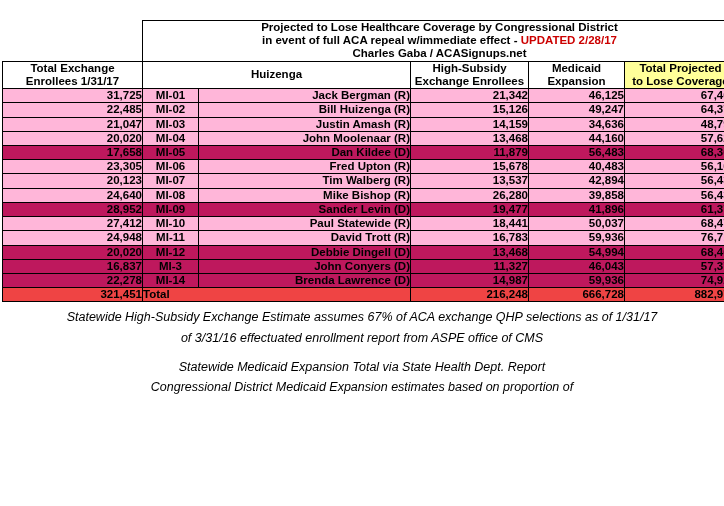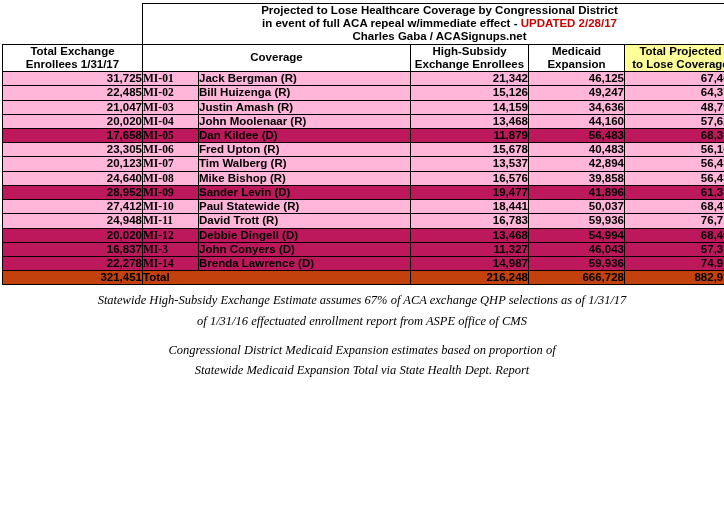--- a/index.html
+++ b/index.html
@@ -7,21 +7,21 @@
     margin: 0; padding: 0;
     width: 724px; height: 506px;
     background: #ffffff;
     font-family: "Liberation Sans", sans-serif;
     color: #000000;
   }
   .sheet {
     width: 724px; height: 506px;
     position: relative;
     overflow: hidden;
-    padding: 3px 2px 2px 2px;
+    padding: 20px 2px 2px 2px;
   }
   table.grid {
     border-collapse: collapse;
     table-layout: fixed;
     width: 718px;
     margin: 0 auto;
   }
   table.grid td, table.grid th {
     border: 1px solid #000000;
     padding: 0;
@@ -62,34 +62,34 @@
   }
   .hdr-state {
     font-size: 18px;
     font-weight: bold;
     text-align: center;
   }
   .hdr-yellow { background: #ffff99; }
 
   
   .num { text-align: right; padding: 1px 6px 2px 3px; }
-  .dist { padding: 1px 2px 2px 2px; font-family: Liberation Serif, serif; }
-  .rep { text-align: left; padding: 1px 4px 2px 4px; }
+  .dist { text-align: center; padding: 1px 2px 2px 2px; }
+  .rep { text-align: right; padding: 1px 4px 2px 4px; }
   .pink { background: #ffb6d9; }
   .blue { background: #be185d; }
-  .yellow { background: #c2410c; }
+  .yellow { background: #ef4444; }
 
   .total-label { text-align: left; padding: 1px 4px 2px 6px; }
 
   
   .notes {
     width: 718px;
     margin: 5px auto 0 auto;
     text-align: center;
-    font-family: Liberation Serif, serif;
+    font-family: Liberation Sans, sans-serif;
     font-style: italic;
     font-size: 12.5px;
     line-height: 1.62;
     color: #000000;
   }
   .notes .gap { height: 9px; }
 </style>
 </head>
 <body>
 
@@ -113,21 +113,21 @@
           <div><span>in event of full ACA repeal w/immediate effect - </span><span class="upd">UPDATED 2/28/17</span></div>
           <div class="byline">Charles Gaba / ACASignups.net</div>
         </td>
       </tr>
 
       <tr>
         <td class="hdr">
           <div>Total Exchange</div>
           <div>Enrollees 1/31/17</div>
         </td>
-        <td class="hdr hdr-state" colspan="2">Coverage</td>
+        <td class="hdr hdr-state" colspan="2">Huizenga</td>
         <td class="hdr">
           <div>High-Subsidy</div>
           <div>Exchange Enrollees</div>
         </td>
         <td class="hdr">
           <div>Medicaid</div>
           <div>Expansion</div>
         </td>
         <td class="hdr hdr-yellow">
           <div>Total Projected</div>
@@ -188,21 +188,21 @@
         <td class="dist pink">MI-07</td>
         <td class="rep pink">Tim Walberg (R)</td>
         <td class="num pink">13,537</td>
         <td class="num pink">42,894</td>
         <td class="num pink">56,431</td>
       </tr>
       <tr>
         <td class="num pink">24,640</td>
         <td class="dist pink">MI-08</td>
         <td class="rep pink">Mike Bishop (R)</td>
-        <td class="num pink">16,576</td>
+        <td class="num pink">26,280</td>
         <td class="num pink">39,858</td>
         <td class="num pink">56,434</td>
       </tr>
       <tr>
         <td class="num blue">28,952</td>
         <td class="dist blue">MI-09</td>
         <td class="rep blue">Sander Levin (D)</td>
         <td class="num blue">19,477</td>
         <td class="num blue">41,896</td>
         <td class="num blue">61,373</td>
@@ -253,19 +253,19 @@
         <td class="total-label yellow" colspan="2">Total</td>
         <td class="num yellow">216,248</td>
         <td class="num yellow">666,728</td>
         <td class="num yellow">882,976</td>
       </tr>
     </tbody>
   </table>
 
   <div class="notes">
     <div>Statewide High-Subsidy Exchange Estimate assumes 67% of ACA exchange QHP selections as of 1/31/17</div>
-    <div>of 1/31/16 effectuated enrollment report from ASPE office of CMS</div>
+    <div>of 3/31/16 effectuated enrollment report from ASPE office of CMS</div>
     <div class="gap"></div>
+    <div>Statewide Medicaid Expansion Total via State Health Dept. Report</div>
     <div>Congressional District Medicaid Expansion estimates based on proportion of</div>
-    <div>Statewide Medicaid Expansion Total via State Health Dept. Report</div>
   </div>
 
 </div>
 
 </body></html>

